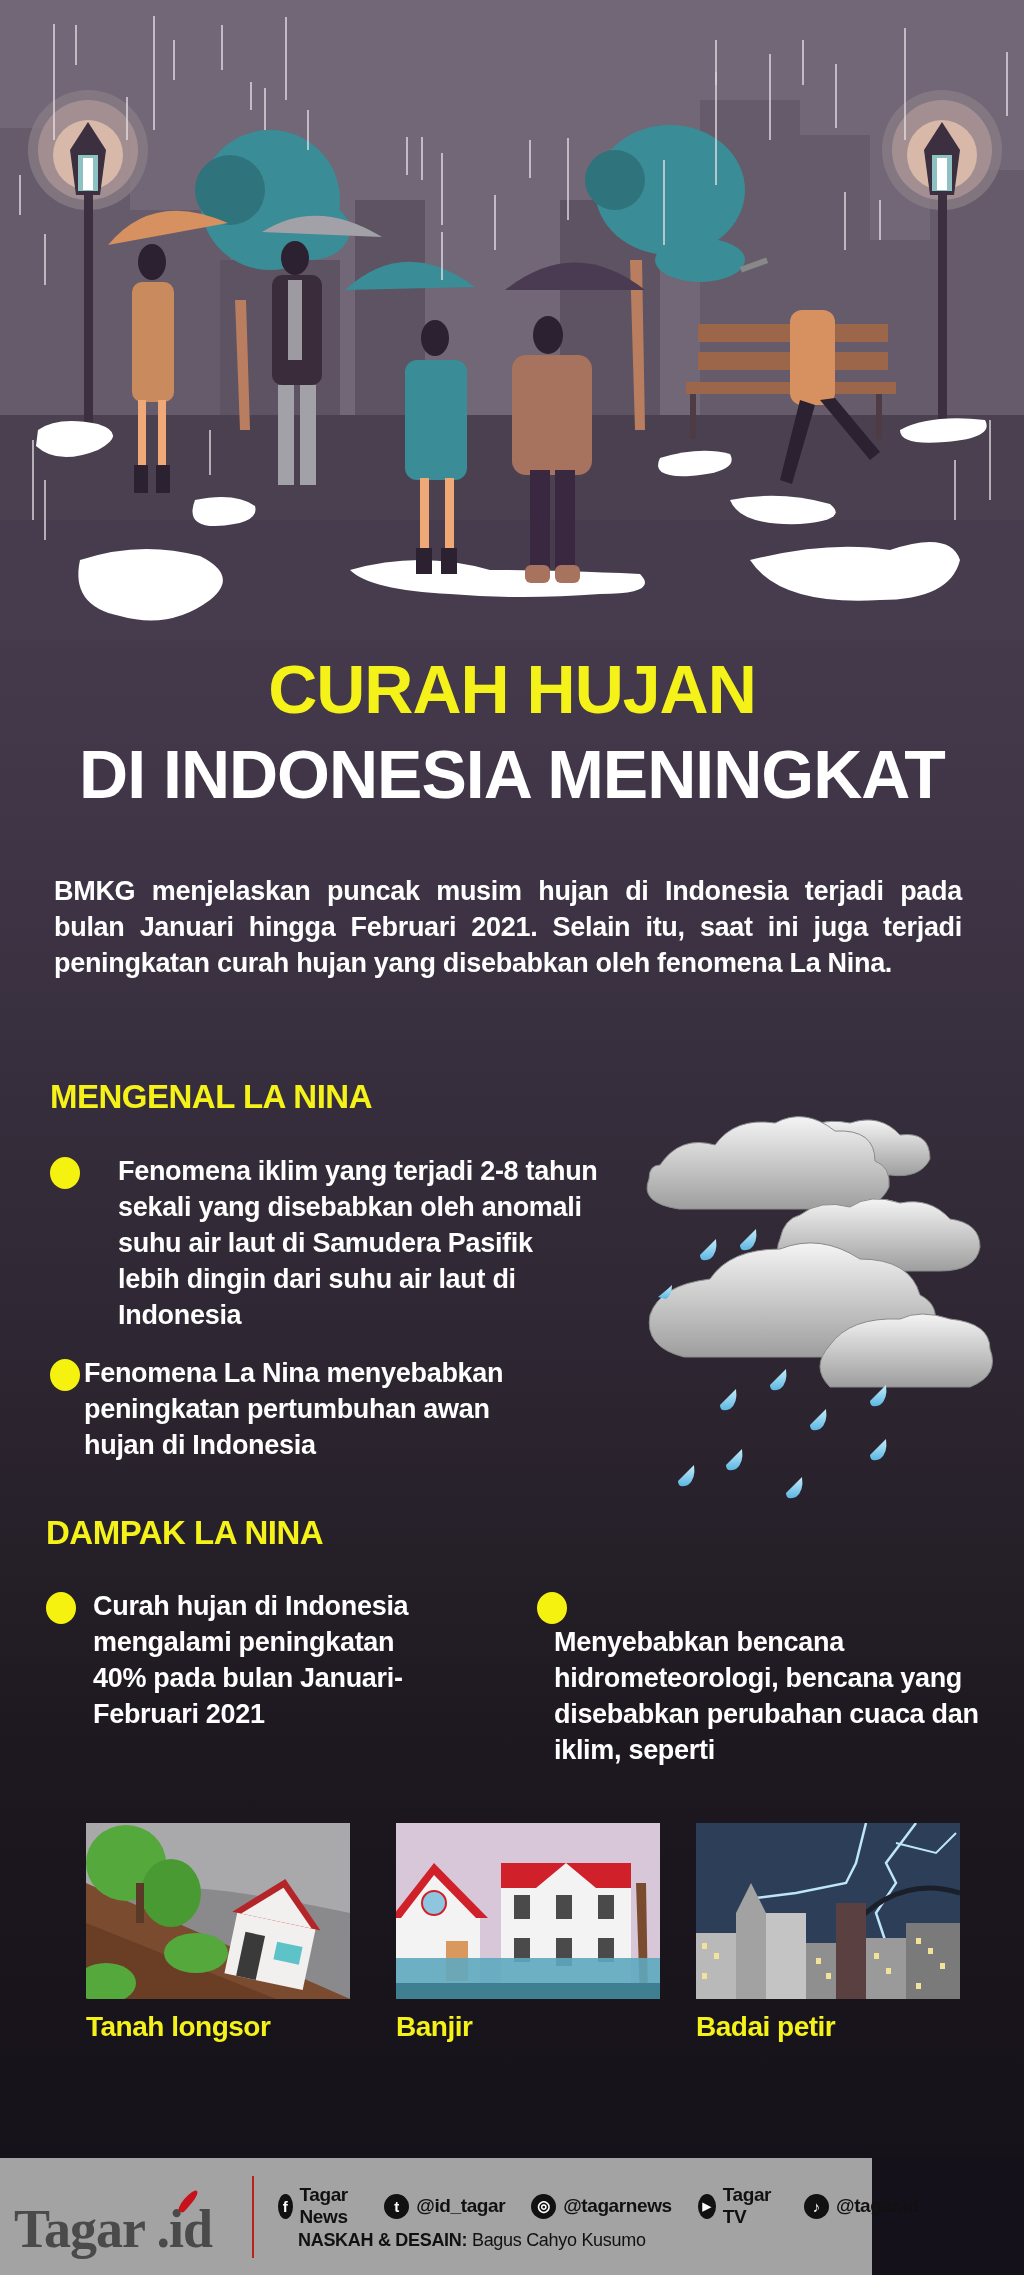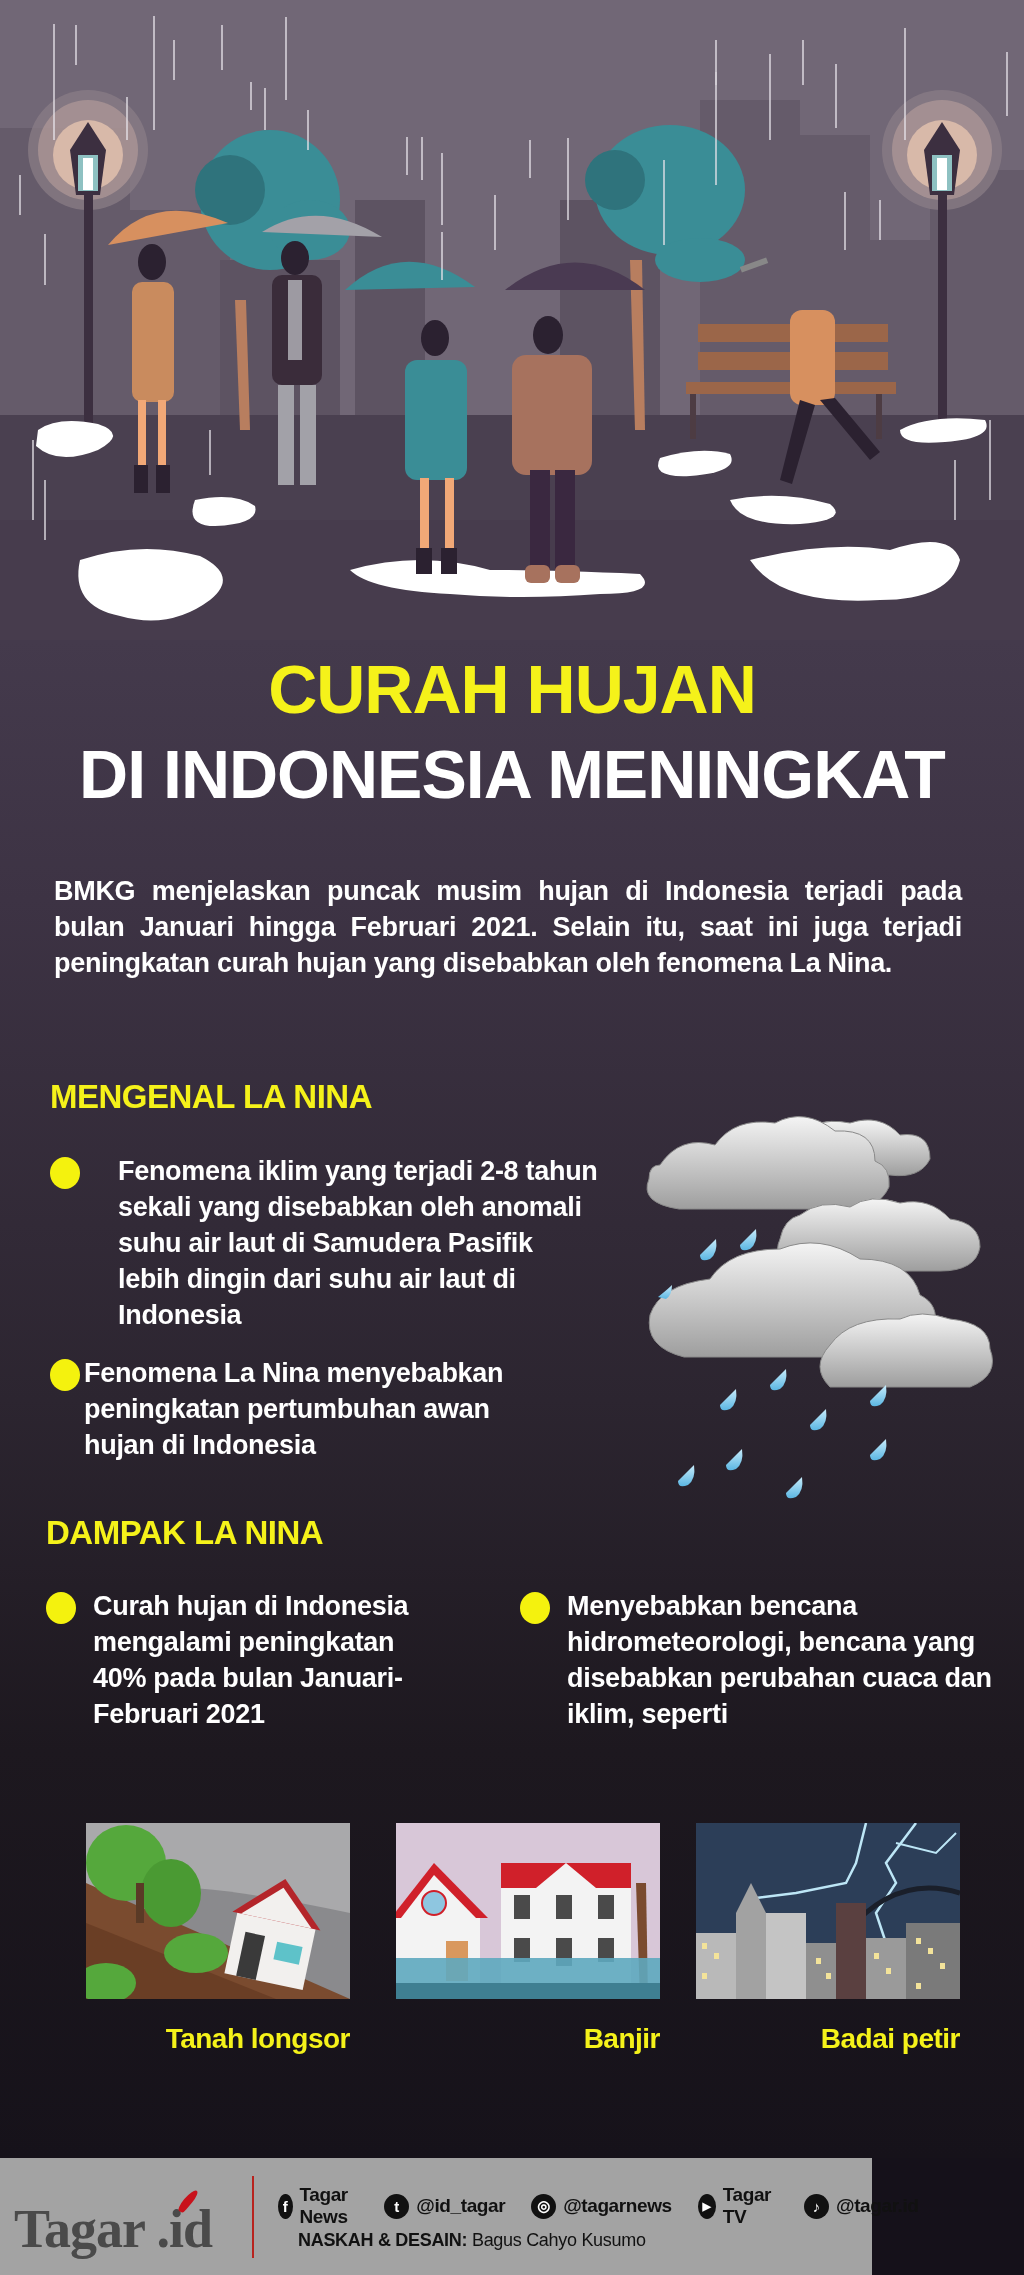--- a/index.html
+++ b/index.html
@@ -33,29 +33,29 @@
   .bullet { position: absolute; display: flex; align-items: flex-start; }
   .dot { flex: none; width: 30px; height: 32px; border-radius: 50%; background: #f4f20e; margin-top: 4px; }
   .btext { color: #ffffff; font-weight: 700; font-size: 27px; line-height: 36px; letter-spacing: -0.3px; }
 
   .b1 { left: 50px; top: 1153px; width: 560px; gap: 19px; }
   .b1 .btext { margin-left: 19px; width: 480px; }
   .b2 { left: 50px; top: 1355px; width: 560px; }
   .b2 .btext { margin-left: 4px; width: 480px; }
   .b3 { left: 46px; top: 1588px; width: 420px; }
   .b3 .btext { margin-left: 17px; width: 360px; }
-  .b4 { left: 520px; top: 1588px; width: 480px; }
+  .b4 { left: 537px; top: 1588px; width: 480px; flex-direction: column; }
   .b4 .btext { margin-left: 17px; width: 430px; }
 
   .clouds { position: absolute; left: 630px; top: 1085px; width: 380px; height: 420px; }
 
   .impact-grid { position: absolute; left: 86px; top: 1823px; width: 880px; height: 220px; }
   .impact { position: absolute; top: 0; width: 264px; }
   .impact .pic { width: 264px; height: 176px; overflow: hidden; }
-  .impact .label { margin-top: 24px; text-align: right; color: #f5f21a; font-weight: 700; font-size: 28px; letter-spacing: -0.5px; }
+  .impact .label { margin-top: 12px; text-align: left; color: #f5f21a; font-weight: 700; font-size: 28px; letter-spacing: -0.5px; }
   .imp1 { left: 0; }
   .imp2 { left: 310px; }
   .imp3 { left: 610px; }
 
   
   .footer { position: absolute; left: 0; top: 2158px; width: 872px; height: 117px; background: #a3a3a3; }
   .logo { position: absolute; left: 14px; top: 40px; font-family: "Liberation Serif", "DejaVu Serif", serif; font-size: 54px; font-weight: 700; color: #4a4a4a; letter-spacing: -1px; }
   .logo .dot-accent { display: inline-block; width: 10px; height: 22px; background: #c8121b; border-radius: 60% 60% 20% 60%; transform: skewX(-25deg) rotate(20deg); position: absolute; left: 169px; top: -8px; }
   .vdivider { position: absolute; left: 252px; top: 18px; width: 2px; height: 82px; background: #b8231e; }
   .socials { position: absolute; left: 278px; top: 26px; display: flex; align-items: center; gap: 0; }

